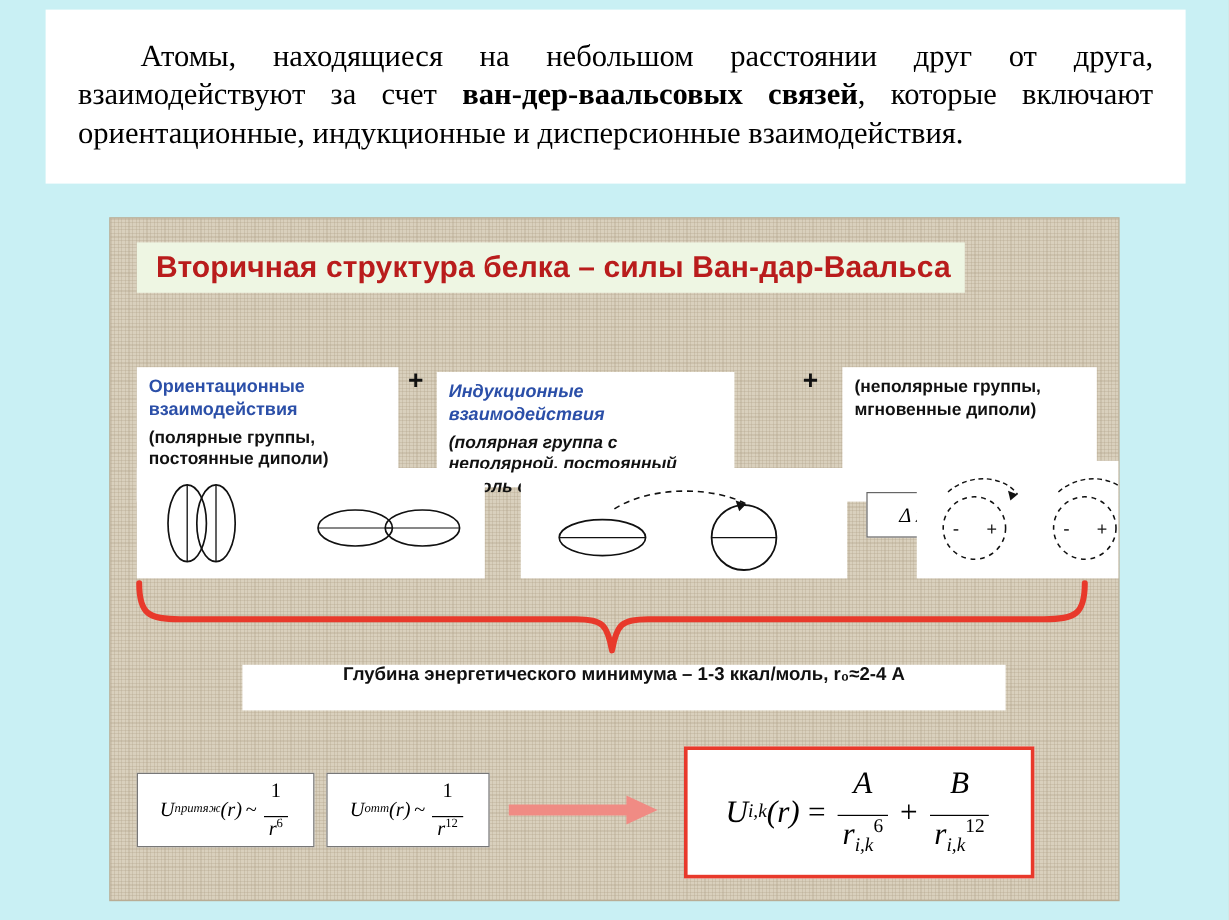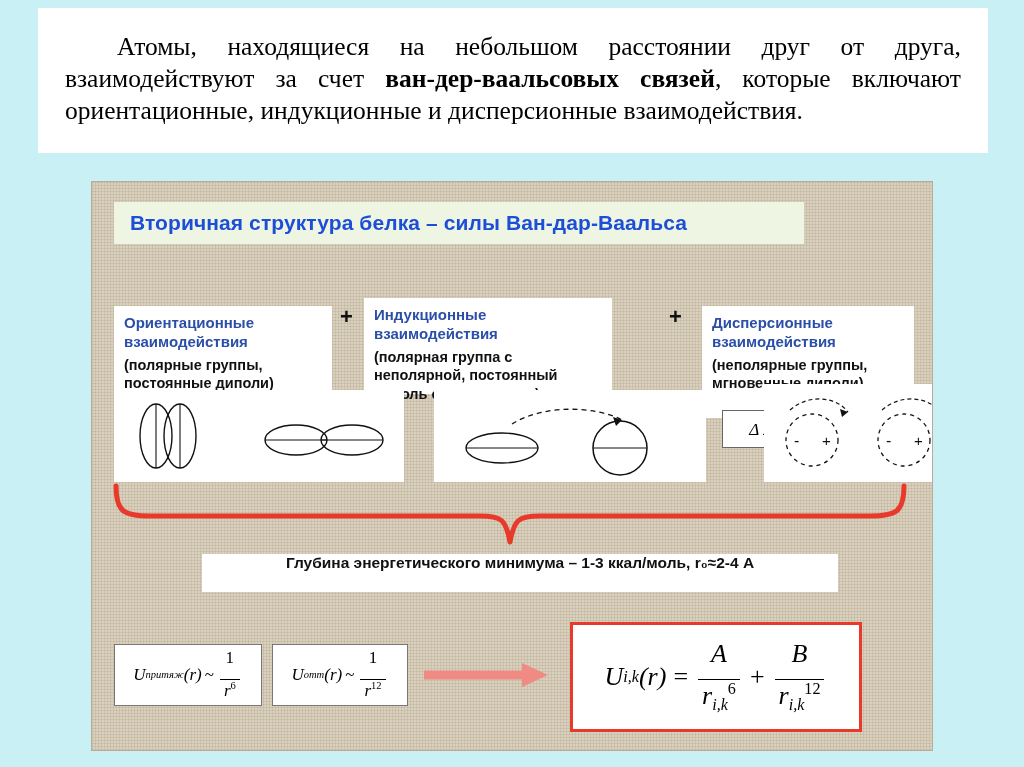--- a/index.html
+++ b/index.html
@@ -60,22 +60,22 @@
     height: 42px;
     background: #eef6e3;
     display: flex;
     align-items: center;
     padding-left: 16px;
     box-sizing: border-box;
   }
   .slide-title span {
     font-family: "Liberation Sans", sans-serif;
     font-weight: bold;
-    font-size: 21px;
-    color: #1d4ed8;
+    font-size: 25px;
+    color: #b91c1c;
     letter-spacing: 0.1px;
   }
   
   .concept {
     position: absolute;
     background: #ffffff;
     box-sizing: border-box;
     padding: 8px 10px;
     margin-top: 44px;
   }
@@ -88,21 +88,21 @@
     margin-bottom: 4px;
   }
   .concept .sub {
     font-family: "Liberation Sans", sans-serif;
     font-weight: bold;
     font-size: 14.5px;
     color: #111111;
     line-height: 1.28;
   }
   #concept-0 { left: 22px;  top: 80px;  width: 218px; height: 112px; }
-  #concept-1 { left: 272px; top: 72px;  width: 248px; height: 96px; }
+  #concept-1 { left: 272px; top: 84px;  width: 248px; height: 96px; font-style: italic; }
   #concept-2 { left: 610px; top: 80px;  width: 212px; height: 112px; }
 
   .plus-sign {
     position: absolute;
     font-family: "Liberation Sans", sans-serif;
     font-weight: bold;
     font-size: 22px;
     color: #111;
   }
   #plus-0 { left: 248px; top: 122px; }
@@ -251,21 +251,20 @@
   <div class="plus-sign" id="plus-0">+</div>
 
   <div class="concept" id="concept-1">
     <div class="head">Индукционные взаимодействия</div>
     <div class="sub">(полярная группа с неполярной, постоянный диполь с наведенным)</div>
   </div>
 
   <div class="plus-sign" id="plus-1">+</div>
 
   <div class="concept" id="concept-2">
-    <div class="head">Дисперсионные взаимодействия</div>
     <div class="sub">(неполярные группы, мгновенные диполи)</div>
   </div>
 
   <div class="illus" id="illus-0">
     <svg width="290" height="92" viewBox="0 0 290 92">
       <ellipse cx="42" cy="46" rx="16" ry="32" fill="none" stroke="#111" stroke-width="1.4"></ellipse>
       <ellipse cx="66" cy="46" rx="16" ry="32" fill="none" stroke="#111" stroke-width="1.4"></ellipse>
       <line x1="42" y1="14" x2="42" y2="78" stroke="#111" stroke-width="1.1"></line>
       <line x1="66" y1="14" x2="66" y2="78" stroke="#111" stroke-width="1.1"></line>
       <ellipse cx="182" cy="50" rx="31" ry="15" fill="none" stroke="#111" stroke-width="1.4"></ellipse>

